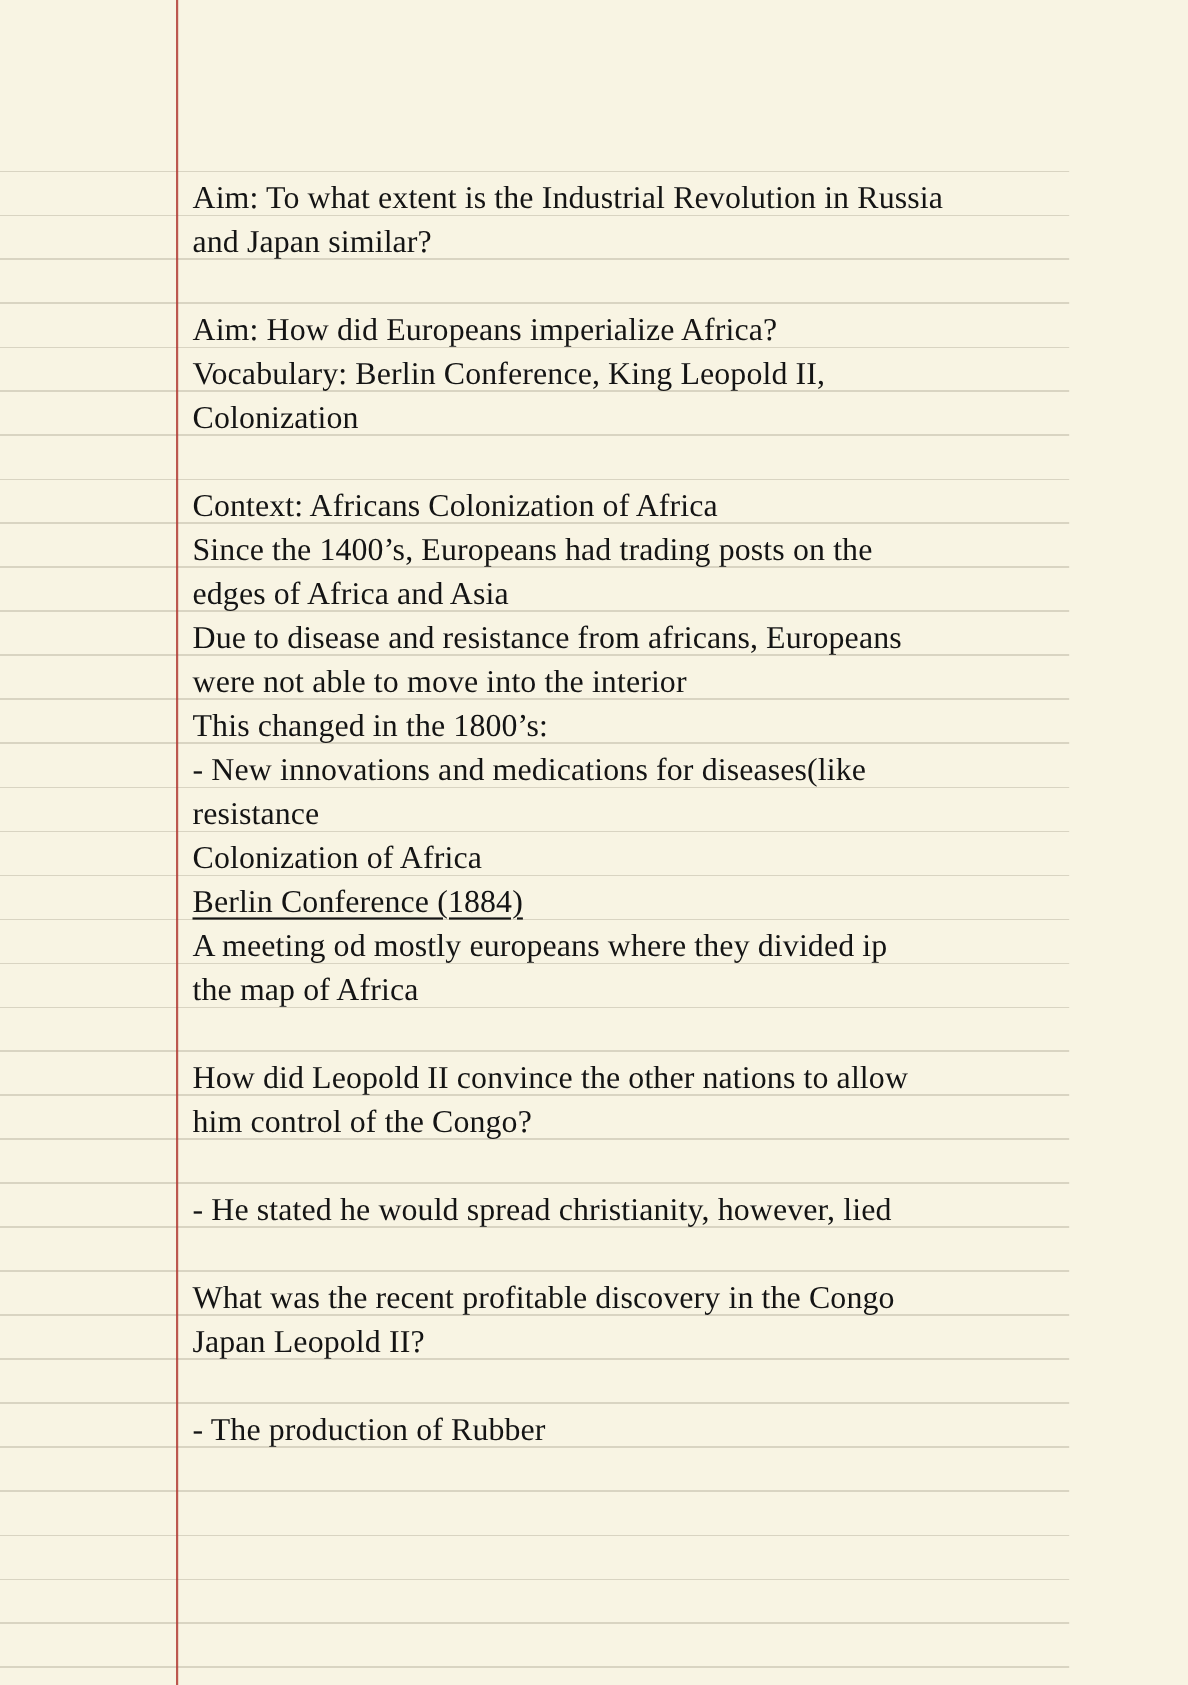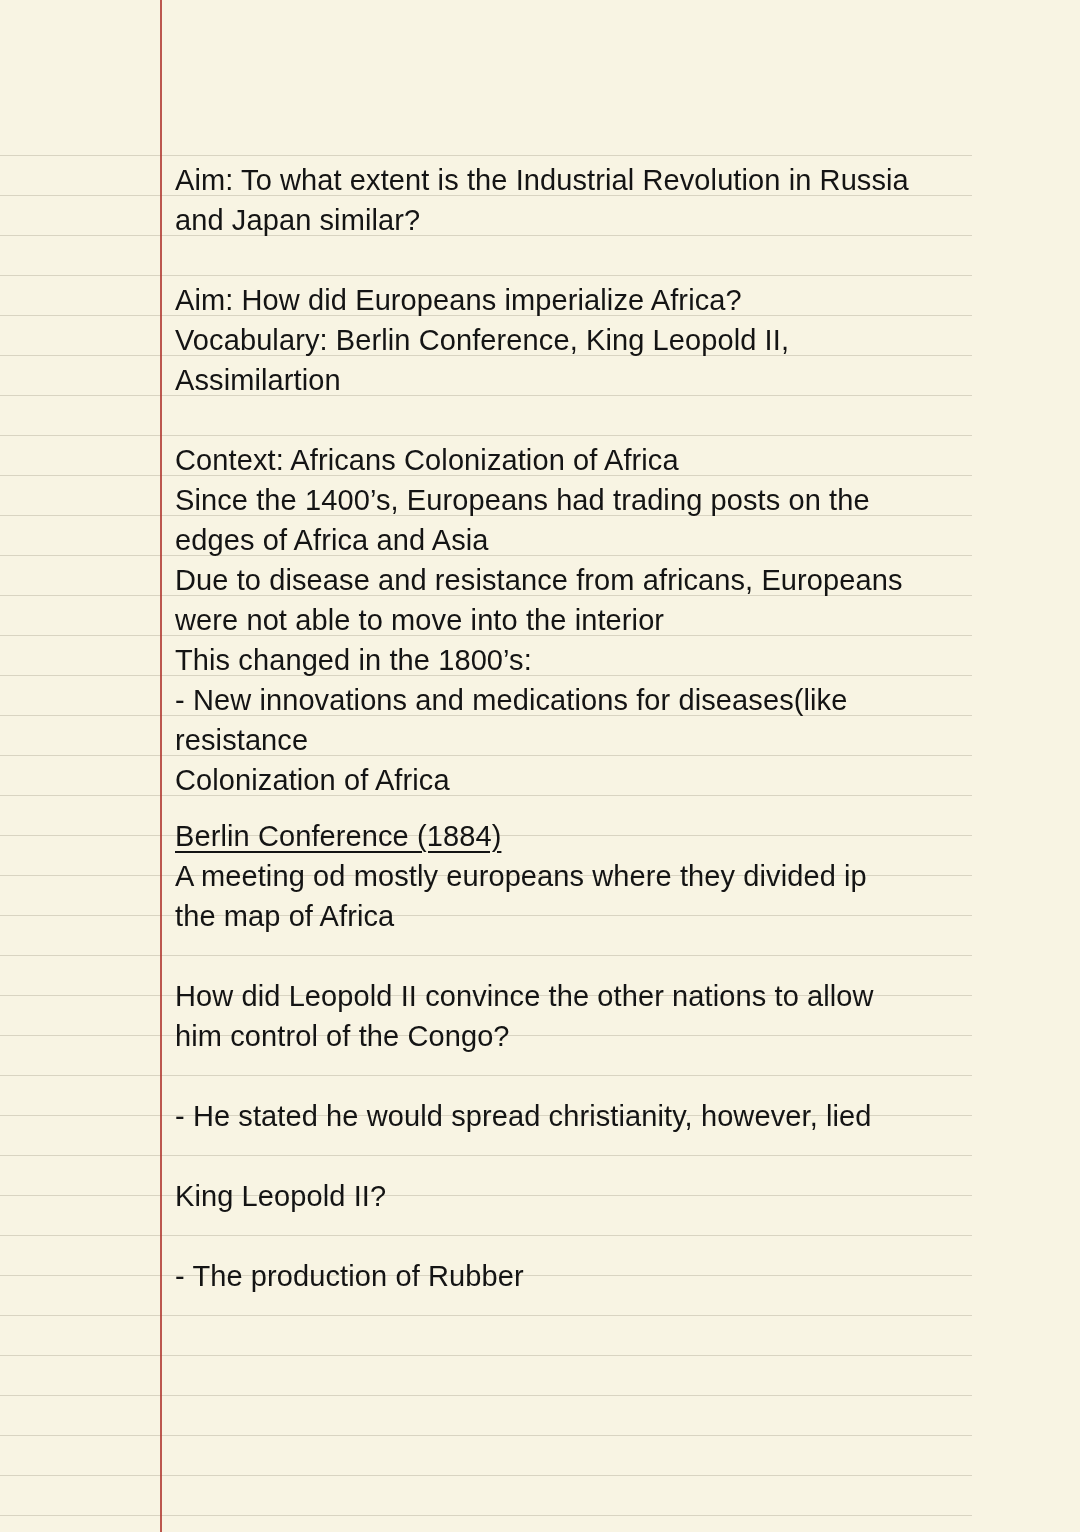--- a/index.html
+++ b/index.html
@@ -14,20 +14,21 @@
     height: 1532px;
     background: var(--bg);
     font-family: "Liberation Sans", "DejaVu Sans", sans-serif;
     overflow: hidden;
   }
   .page {
     position: relative;
     width: 972px;
     height: 1532px;
     background: var(--bg);
+    font-family: Liberation Serif, serif;
   }
   .rules {
     position: absolute;
     left: 0; right: 0;
     top: 155px; bottom: 0;
     background: repeating-linear-gradient(
       to bottom,
       var(--rule) 0px, var(--rule) 1px,
       transparent 1px, transparent 40px
     );
@@ -46,40 +47,40 @@
     left: 175px;
     top: 160px;
     right: 30px;
     color: var(--ink);
     font-size: 29px;
     line-height: 40px;
     letter-spacing: 0.1px;
   }
   .block { margin-bottom: 40px; }
   .line { white-space: nowrap; height: 40px; }
-  .line.underline { text-decoration: underline; text-underline-offset: 5px; text-decoration-thickness: 2px; margin-top: 16px; }
+  .line.underline { text-decoration: underline; text-underline-offset: 5px; text-decoration-thickness: 2px; }
 </style>
 </head>
 <body>
 
 <div class="page">
   <div class="rules"></div>
   <div class="margin-line"></div>
 
   <div class="content">
 
     <div class="block">
       <div class="line">Aim: To what extent is the Industrial Revolution in Russia</div>
       <div class="line">and Japan similar?</div>
     </div>
 
     <div class="block">
       <div class="line">Aim: How did Europeans imperialize Africa?</div>
       <div class="line">Vocabulary: Berlin Conference, King Leopold II,</div>
-      <div class="line">Assimilartion</div>
+      <div class="line">Colonization</div>
     </div>
 
     <div class="block">
       <div class="line">Context: Africans Colonization of Africa</div>
       <div class="line">Since the 1400’s, Europeans had trading posts on the</div>
       <div class="line">edges of Africa and Asia</div>
       <div class="line">Due to disease and resistance from africans, Europeans</div>
       <div class="line">were not able to move into the interior</div>
       <div class="line">This changed in the 1800’s:</div>
       <div class="line">- New innovations and medications for diseases(like</div>
@@ -93,21 +94,22 @@
     <div class="block">
       <div class="line">How did Leopold II convince the other nations to allow</div>
       <div class="line">him control of the Congo?</div>
     </div>
 
     <div class="block">
       <div class="line">- He stated he would spread christianity, however, lied</div>
     </div>
 
     <div class="block">
-      <div class="line">King Leopold II?</div>
+      <div class="line">What was the recent profitable discovery in the Congo</div>
+      <div class="line">Japan Leopold II?</div>
     </div>
 
     <div class="block">
       <div class="line">- The production of Rubber</div>
     </div>
 
   </div>
 </div>
 
 </body></html>

